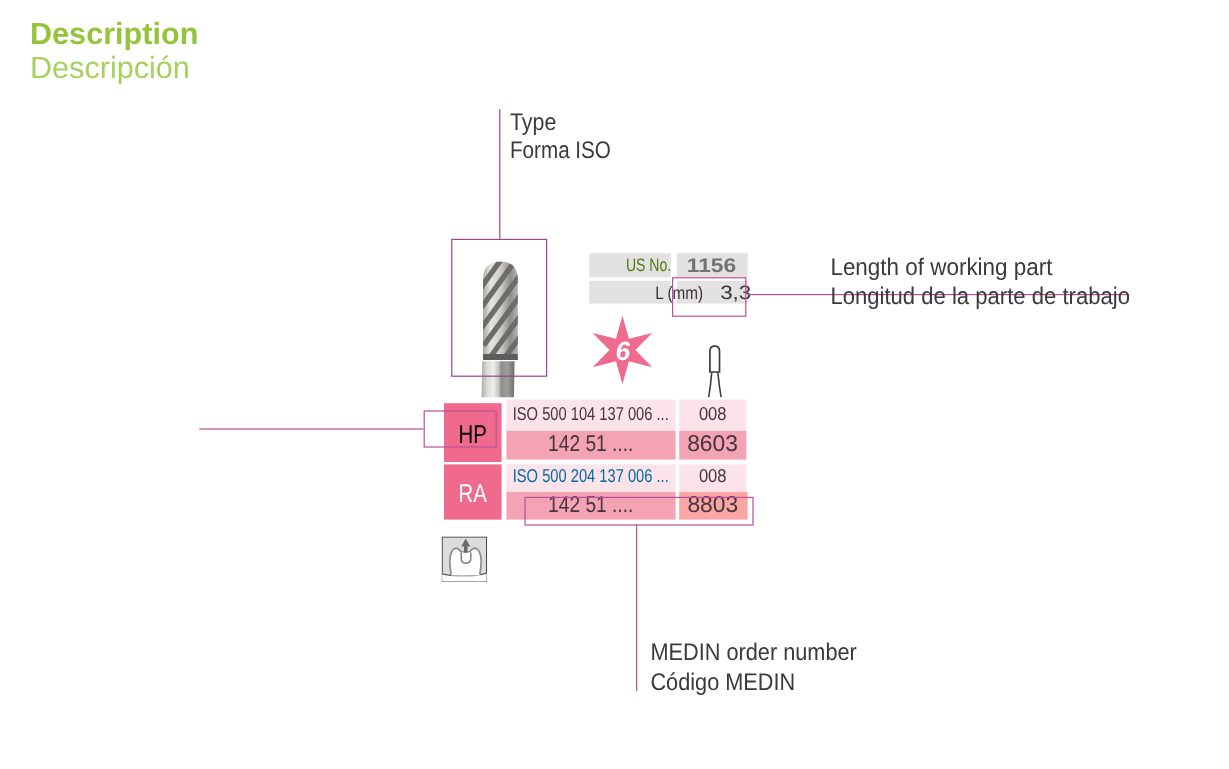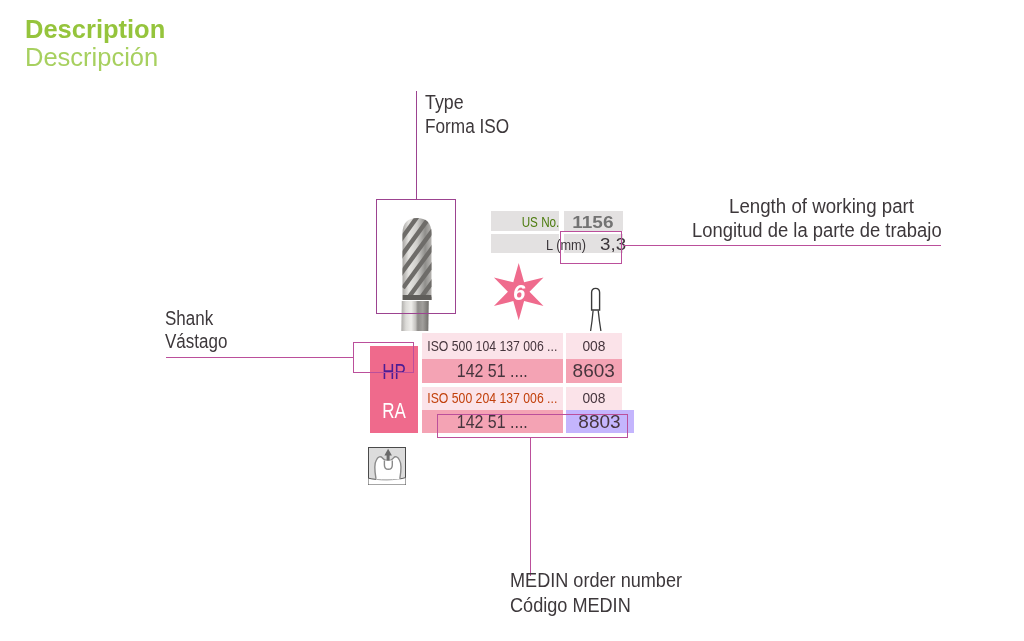--- a/index.html
+++ b/index.html
@@ -76,69 +76,68 @@
     </div>
   <div class="abs cell" style="left:491px;top:234.5px;width:68px;height:19.5px;font-size:15px;color:#3a3539;justify-content:flex-end;padding-left:27px;">
       <span style="display:inline-block;transform:scaleX(0.85);transform-origin:right center;">L (mm)</span>
     </div>
   <div class="abs cell" style="left:564px;top:235px;width:58.5px;height:19.5px;font-size:16px;color:#3a3539;padding-left:20px;">
       <span style="display:inline-block;transform:scaleX(1.17);">3,3</span>
     </div>
 
   <div class="abs pinkrect" style="left:559.5px;top:230.5px;width:60px;height:31px;"></div>
   <div class="abs pinkline" style="left:622.5px;top:244.5px;width:318px;height:1.5px;"></div>
-  <div class="abs lbl" style="left:692px;top:195px;text-align:center;"><span style="transform:scaleX(0.935);">Length of working part</span><br><span style="transform:scaleX(0.92);">Longitud de la parte de trabajo</span></div>
+  <div class="abs lbl" style="left:692px;top:212px;"><span style="transform:scaleX(0.935);">Length of working part</span><br><span style="transform:scaleX(0.92);">Longitud de la parte de trabajo</span></div>
 
   <svg class="abs" style="left:488px;top:261px;" width="62" height="62" viewBox="488 261 62 62">
     <polygon points="518.7,263.1 524.1,282.3 543.5,277.4 529.5,291.7 543.5,306.0 524.1,301.1 518.7,320.3 513.3,301.1 493.9,306.0 507.9,291.7 493.9,277.4 513.3,282.3" fill="#ef6b8d"></polygon>
     <text x="519" y="299.8" text-anchor="middle" font-family="Liberation Sans, sans-serif" font-size="22" font-weight="bold" font-style="italic" fill="#ffffff">6</text>
   </svg>
 
   <svg class="abs" style="left:585px;top:284px;" width="22" height="50" viewBox="0 0 22 50">
     <path d="M6.6 26 L6.6 8.6 C6.6 5.6 8.3 4.4 10.6 4.4 C12.9 4.4 14.6 5.6 14.6 8.6 L14.6 26 Z" fill="#ffffff" stroke="#3a3a3a" stroke-width="1.4"></path>
     <path d="M8.1 26.5 Q7.1 38 5.6 47" fill="none" stroke="#3a3a3a" stroke-width="1.3"></path>
     <path d="M13.2 26.5 Q14.4 38 15.9 47" fill="none" stroke="#3a3a3a" stroke-width="1.3"></path>
   </svg>
 
-  <div class="abs cell" style="left:370px;top:346px;width:48px;height:49px;background:#ef6a8c;color:#4c1d95;font-size:21.5px;">
+  <div class="abs cell" style="left:370px;top:336px;width:48px;height:49px;background:#ef6a8c;color:#000000;font-size:21.5px;">
       <span style="display:inline-block;transform:scaleX(0.79);margin-top:3px;">HP</span>
     </div>
   <div class="abs cell" style="left:370px;top:386.5px;width:48px;height:46.5px;background:#ef6a8c;color:#fff;font-size:21.5px;">
       <span style="display:inline-block;transform:scaleX(0.79);margin-top:3px;">RA</span>
     </div>
 
   <div class="abs cell" style="left:422px;top:333px;width:140.5px;height:26px;background:#fbe3e9;font-size:15.5px;color:#46353d;">
       <span style="display:inline-block;transform:scaleX(0.79);">ISO 500 104 137 006 ...</span>
     </div>
   <div class="abs cell" style="left:565.5px;top:333px;width:56.5px;height:26px;background:#fbe3e9;font-size:15.5px;color:#46353d;">
       <span style="display:inline-block;transform:scaleX(0.89);">008</span>
     </div>
   <div class="abs cell" style="left:422px;top:359px;width:140.5px;height:23.5px;background:#f4a3b4;font-size:19px;color:#46353d;">
       <span style="display:inline-block;transform:scaleX(0.84);">142 51 ....</span>
     </div>
   <div class="abs cell" style="left:565.5px;top:359px;width:56.5px;height:23.5px;background:#f4a3b4;font-size:19px;color:#46353d;">8603</div>
 
-  <div class="abs cell" style="left:422px;top:386.5px;width:140.5px;height:23.5px;background:#fbe3e9;font-size:15.5px;color:#c2410c;">
+  <div class="abs cell" style="left:422px;top:386.5px;width:140.5px;height:23.5px;background:#fbe3e9;font-size:15.5px;color:#0369a1;">
       <span style="display:inline-block;transform:scaleX(0.79);">ISO 500 204 137 006 ...</span>
     </div>
   <div class="abs cell" style="left:565.5px;top:386.5px;width:56.5px;height:23.5px;background:#fbe3e9;font-size:15.5px;color:#46353d;">
       <span style="display:inline-block;transform:scaleX(0.89);">008</span>
     </div>
   <div class="abs cell" style="left:422px;top:410px;width:140.5px;height:23px;background:#f4a3b4;font-size:19px;color:#46353d;">
       <span style="display:inline-block;transform:scaleX(0.84);">142 51 ....</span>
     </div>
-  <div class="abs cell" style="left:565.5px;top:410px;width:68px;height:23px;background:#c4b5fd;font-size:19px;color:#46353d;">8803</div>
+  <div class="abs cell" style="left:565.5px;top:410px;width:57px;height:23px;background:#fca5a5;font-size:19px;color:#46353d;">8803</div>
 
-  <div class="abs lbl" style="left:165px;top:307px;line-height:22.5px;"><span style="transform:scaleX(0.85);">Shank</span><br><span style="transform:scaleX(0.85);">Vástago</span></div>
   <div class="abs pinkline" style="left:166px;top:357px;width:187px;height:1.3px;"></div>
   <div class="abs pinkrect" style="left:353px;top:342px;width:59px;height:29px;"></div>
 
   <div class="abs pinkrect" style="left:437px;top:413.5px;width:188.5px;height:22px;"></div>
   <div class="abs pinkline" style="left:530px;top:437px;width:1.3px;height:139px;"></div>
-  <div class="abs lbl" style="left:510px;top:531.5px;line-height:25px;margin-top:36px;"><span style="transform:scaleX(0.905);">MEDIN order number</span><br><span style="transform:scaleX(0.905);">Código MEDIN</span></div>
+  <div class="abs lbl" style="left:542px;top:531.5px;line-height:25px;"><span style="transform:scaleX(0.905);">MEDIN order number</span><br><span style="transform:scaleX(0.905);">Código MEDIN</span></div>
 
   <svg class="abs" style="left:368px;top:447px;" width="38" height="38" viewBox="0 0 38 38">
     <rect x="0.5" y="0.5" width="37" height="37" fill="#dcdcdc" stroke="#4a4a4a" stroke-width="1"></rect>
     <path d="M0.5 31.2 C8 33.4 30 33.4 37.5 30.6 L37.5 37.5 L0.5 37.5 Z" fill="#ffffff"></path>
     <path d="M0.5 31.2 C8 33.4 30 33.4 37.5 30.6" fill="none" stroke="#5a5a5a" stroke-width="1"></path>
     <path d="M8 32.5 C6.6 24 6.2 16.5 8.4 13.0 C9.8 9.6 12.8 9.0 14.2 10.8 C15.7 12.8 16.8 13.6 19.9 13.6 C23 13.6 24.1 12.8 25.6 10.8 C27 9.0 30 9.6 31.4 13.0 C33.6 16.5 33.2 24 31.8 32.5 L8 32.5 Z" fill="#ffffff" stroke="none"></path>
     <path d="M8 31.8 C6.6 24 6.2 16.5 8.4 13.0 C9.8 9.6 12.8 9.0 14.2 10.8 C15.7 12.8 16.8 13.6 19.9 13.6 C23 13.6 24.1 12.8 25.6 10.8 C27 9.0 30 9.6 31.4 13.0 C33.6 16.5 33.2 24 31.8 31.8" fill="none" stroke="#8a8a8a" stroke-width="1.4"></path>
     <path d="M16.4 13.4 L16.4 17.9 C16.4 20.9 17.7 22.3 20.35 22.3 C23 22.3 24.3 20.9 24.3 17.9 L24.3 13.4" fill="#ffffff" stroke="#8a8a8a" stroke-width="1.4"></path>
     <rect x="18.6" y="8" width="3" height="5.6" fill="#6a6a6a"></rect>
     <path d="M20.1 1.8 L23.9 8.4 L16.4 8.4 Z" fill="#6a6a6a"></path>

